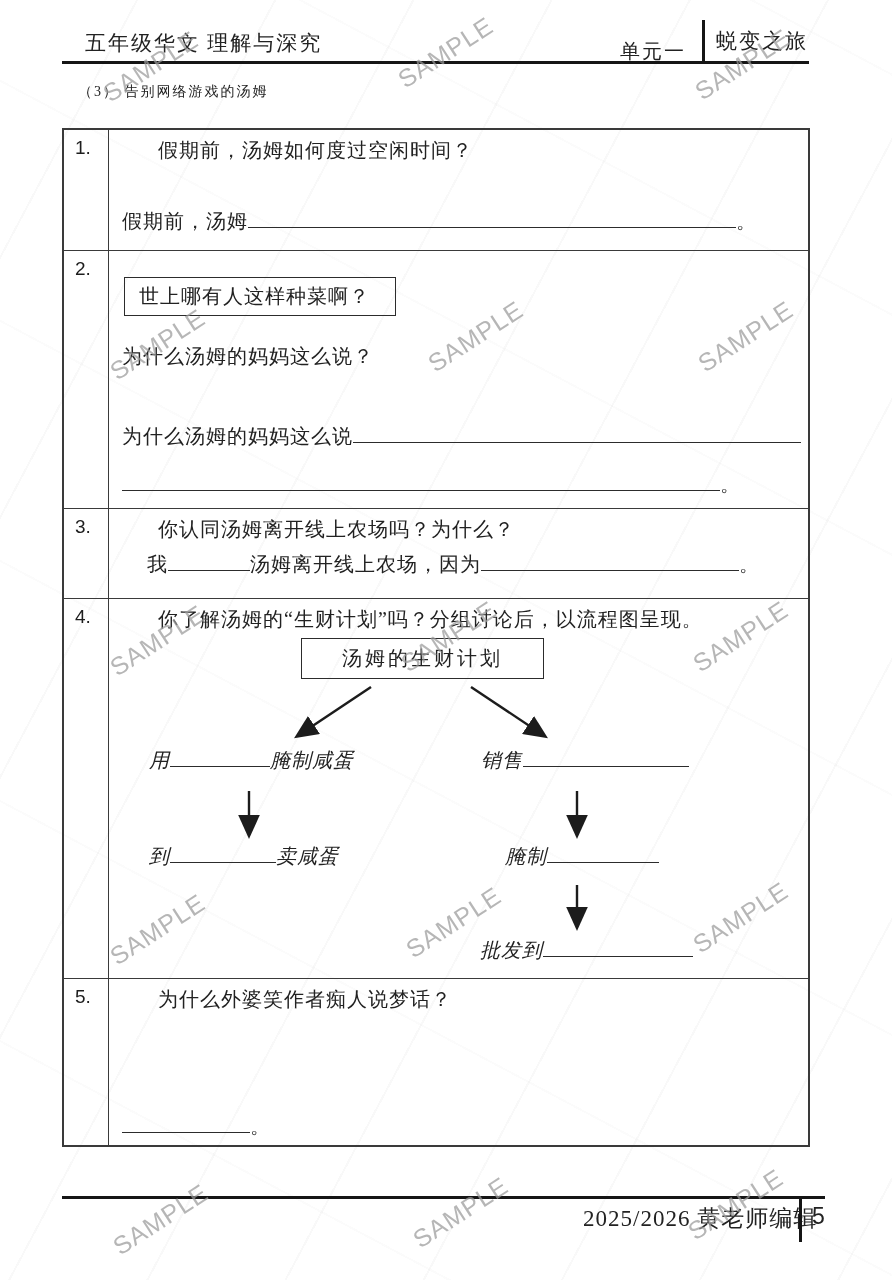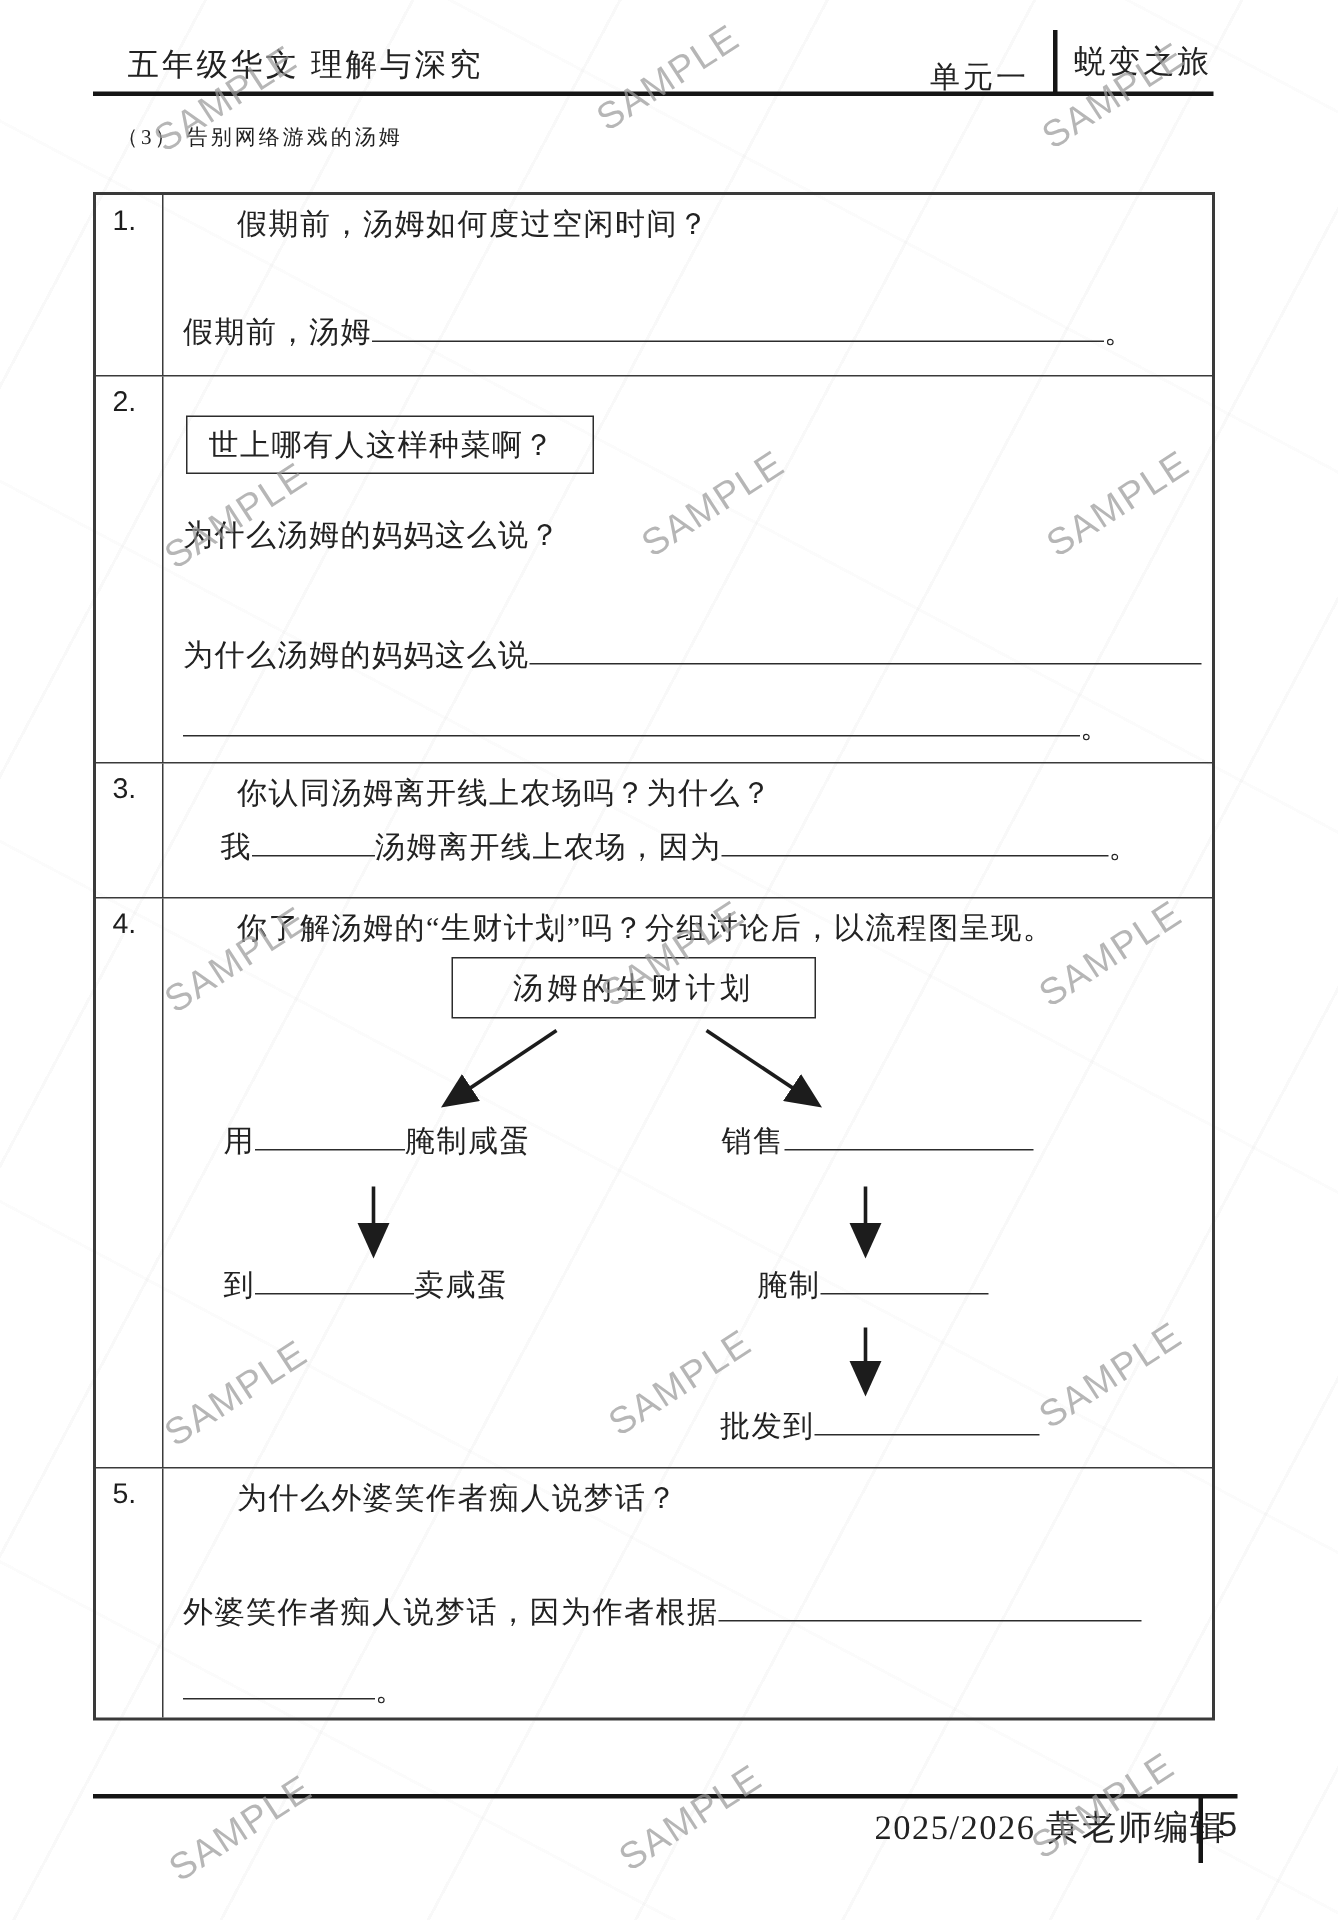--- a/index.html
+++ b/index.html
@@ -51,21 +51,21 @@
     border:1.8px solid #2c2c2c;box-sizing:border-box;
     display:flex;align-items:center;padding-left:14px;font-size:20px;letter-spacing:1px;font-family:Liberation Serif, serif;
   }
   
   .fc-root{
     position:absolute;left:192px;top:39px;width:243px;height:41px;
     border:1.6px solid #2c2c2c;box-sizing:border-box;
     display:flex;align-items:center;justify-content:center;font-size:20px;letter-spacing:3px;
   }
   .fc-svg{position:absolute;left:0;top:0;width:700px;height:378px;pointer-events:none;}
-  .fc-text{position:absolute;white-space:nowrap;font-size:20px;letter-spacing:1px;}
+  .fc-text{position:absolute;white-space:nowrap;font-size:20px;letter-spacing:1px;font-style:italic;}
   
   .ftr-rule{position:absolute;left:62px;top:1196px;width:763px;height:2.5px;background:#151515;}
   .ftr-credit{position:absolute;left:583px;top:1203px;font-size:23px;letter-spacing:1px;}
   .ftr-bar{position:absolute;left:799px;top:1197px;width:2.5px;height:45px;background:#151515;}
   .ftr-page{position:absolute;left:812px;top:1203px;font-size:23px;font-family:"Liberation Sans", sans-serif;}
 </style>
 </head>
 <body>
 
 <div class="scan-texture"></div>
@@ -155,23 +155,20 @@
         <div class="fc-text" style="left:371px;top:338px;">
           <span>批发到</span><span class="blank" style="width:150px;"></span>
         </div>
       </div>
     </div>
 
     <div class="trow r5">
       <div class="numcell">5.</div>
       <div class="cell">
         <div class="q">为什么外婆笑作者痴人说梦话？</div>
-        <div class="aline" style="left:13px;top:82px;">
-          <span>外婆笑作者痴人说梦话，因为作者根据</span><span class="blank" style="width:282px;"></span>
-        </div>
         <div class="aline" style="left:13px;top:134px;">
           <span class="blank" style="width:128px;"></span><span>。</span>
         </div>
       </div>
     </div>
 
   </div>
 
   <div class="ftr-rule"></div>
   <div class="ftr-credit">2025/2026 黄老师编辑</div>

